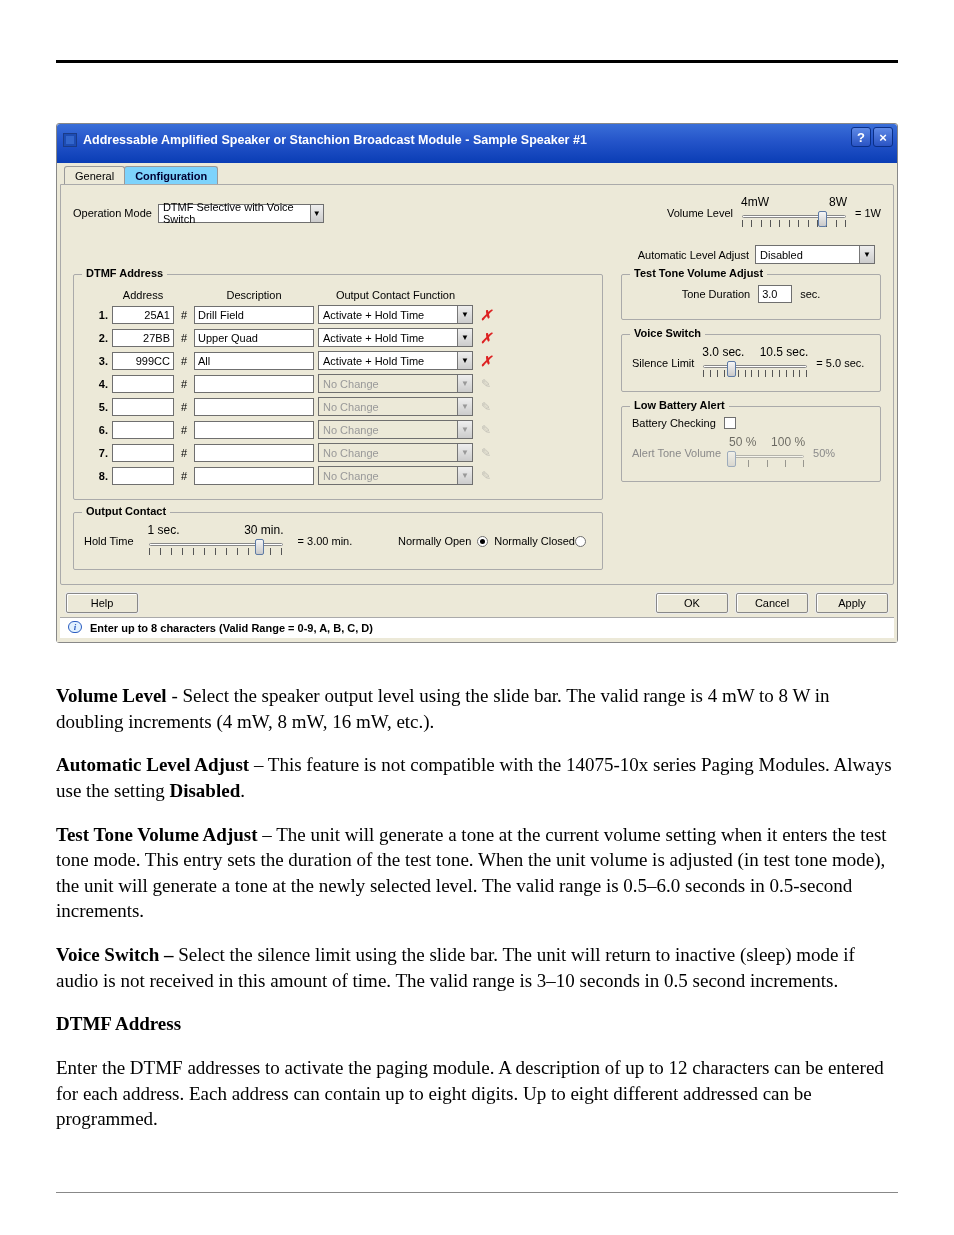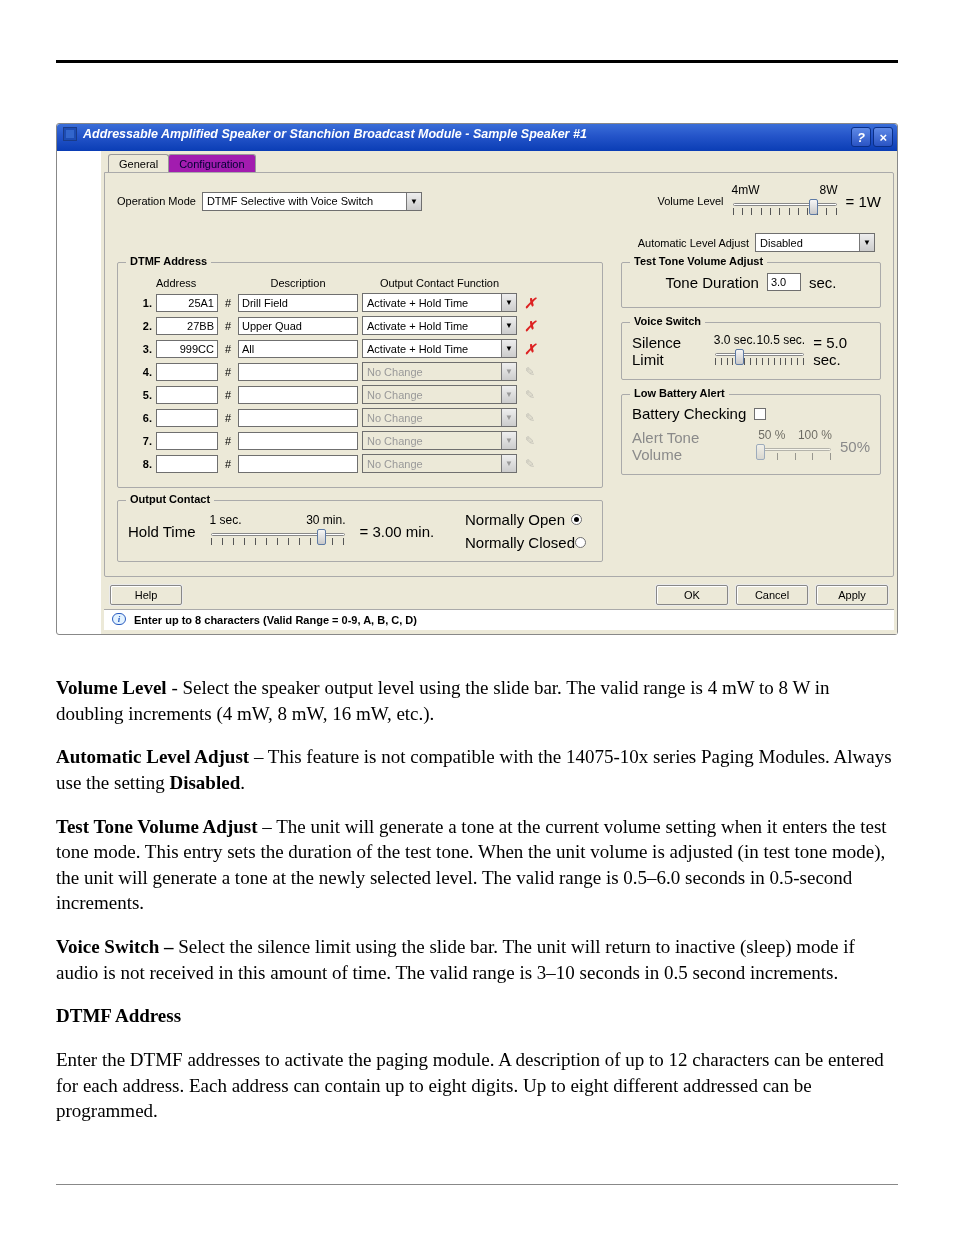--- a/index.html
+++ b/index.html
@@ -13,41 +13,41 @@
   }
   .page { padding: 60px 56px 60px 56px; }
   .hr-top { border: none; border-top: 3px solid #000; margin-bottom: 60px; }
   .hr-bottom { border: none; border-top: 1px solid #888; margin-top: 60px; }
 
   
   .shot { border: 1px solid #888; border-radius: 3px; margin: 0 0 40px 0; background: #fff; }
   .titlebar {
     background: linear-gradient(to bottom, #3a6ed8, #2454c9 45%, #0a3db5);
     color: #fff; font-weight: bold; font-size: 12.5px;
-    display: flex; align-items: flex-start; padding: 3px 4px 4px 6px;
-    border-top-left-radius: 3px; border-top-right-radius: 3px; font-style: italic;
+    display: flex; align-items: flex-end; padding: 3px 4px 16px 6px;
+    border-top-left-radius: 3px; border-top-right-radius: 3px;
   }
   .titlebar .icon-sq { width: 14px; height: 14px; background: #3366cc; border: 1px solid #1a3b88; margin-right: 6px; box-shadow: inset 0 0 0 2px #1d4cb3; }
   .titlebar .spacer { flex: 1 }
   .titlebar .titlebtn {
     width: 20px; height: 20px; background: linear-gradient(to bottom,#5e89e6,#2a54c4);
     border: 1px solid #0a2f87; border-radius: 3px; display:flex; align-items:center; justify-content:center;
     color:#fff; font-weight:bold; margin-left:2px; font-size: 13px;
   }
   .titlebar .titleclose { color:#fff }
 
-  .clientarea { background: #ece9d8; padding: 2px 3px 4px 3px; margin-left: 44px; }
+  .clientarea { background: #ece9d8; padding: 2px 3px 4px 3px; }
   .tabs-row { display:flex; align-items:flex-end; gap:0; margin-left:4px }
   .tab { border:1px solid #999; border-bottom:none; background:#ece9d8; padding:3px 10px; font-size:11px; position:relative; top:1px; margin-right:-1px; border-top-left-radius:3px; border-top-right-radius:3px;}
-  .tab.active { background:#a21caf; color:#003; }
+  .tab.active { background:#7dd3fc; color:#003;font-weight:bold; }
   .tab-panel { border:1px solid #aaa; background:#ece9d8; padding:10px 12px 14px 12px; min-height:400px; position:relative; border-radius:0 2px 2px 2px}
 
   .row { display:flex; align-items:center; gap:8px; margin-bottom:6px }
   .lbl-bold { font-weight:normal; font-size:11px }
-  .lbl { font-size:15px }
+  .lbl { font-size:11px }
   .dropdown {
     background:#fff; border:1px solid #6f6f6f; font-size:11px; height:19px;
     display:flex; align-items:center; justify-content:space-between; padding:0 0 0 4px;
   }
   .dropdown .arrow { width:15px; height:17px; background:linear-gradient(#eee,#ccc); border-left:1px solid #777; display:flex; align-items:center; justify-content:center; font-size:8px;}
   .dropdown.disabled { background:#ece9d8; color:#999; }
   .txtinput { background:#fff; border:1px solid #6f6f6f; height:18px; font-size:11px; padding:0 3px; text-align:right }
   .txtinput.left { text-align:left }
   .slider-box { display:flex; flex-direction:column; align-items:center; font-size:10px;}
   .slider-labels { display:flex; justify-content:space-between; width:100%; font-size:12px; padding: 0 2px }
@@ -105,21 +105,21 @@
     <div class="clientarea">
       <div class="tabs-row">
         <div class="tab">General</div>
         <div class="tab active">Configuration</div>
       </div>
       <div class="tab-panel">
 
         <div class="row" style="justify-content:flex-start; gap:14px">
           <div class="row" style="gap:6px">
             <span class="lbl-bold">Operation Mode</span>
-            <div class="dropdown" style="width:220px">
+            <div class="dropdown" style="width:166px">
               <span>DTMF Selective with Voice Switch</span>
               <span class="arrow">▼</span>
             </div>
           </div>
           <div style="flex:1"></div>
           <div class="row" style="gap:6px; align-items:center">
             <span class="lbl-bold">Volume Level</span>
             <div class="slider-box" style="width:110px">
               <div class="slider-labels">
                 <span>4mW</span>
@@ -156,21 +156,21 @@
           </div>
         </div>
 
         <div class="cols">
           <div class="leftcol">
 
             <div class="group">
               <div class="group-title">DTMF Address</div>
               <div class="dtmf-headers">
                 <span></span>
-                <span style="">Address</span>
+                <span style="text-align:center">Address</span>
                 <span></span>
                 <span style="text-align:center">Description</span>
                 <span style="text-align:center">Output Contact Function</span>
                 <span></span>
               </div>
               <div id="dtmf-body">
                   <div class="dtmf-row">
                     <span class="idx">1.</span>
                     <input class="txtinput" value="25A1" style="">
                     <span class="hash">#</span>
@@ -301,21 +301,21 @@
                         <span></span>
                         <span></span>
                         <span></span>
                         <span></span>
                       </div>
                     <div class="slider-thumb" style="left:78%"></div>
                   </div>
                 </div>
                 <span class="lbl">= 3.00 min.</span>
                 <div style="flex:1"></div>
-                <div style="display:flex; flex-direction:column; gap:6px; margin-right:6px">
+                <div style="display:flex; flex-direction:row; gap:6px; margin-right:6px">
                   <label style="display:flex; align-items:center; gap:6px">
                     <span class="lbl">Normally Open</span>
                     <span class="radio checked"></span>
                   </label>
                   <label style="display:flex; align-items:center; ">
                     <span class="lbl">Normally Closed</span>
                     <span class="radio"></span>
                   </label>
                 </div>
               </div>

